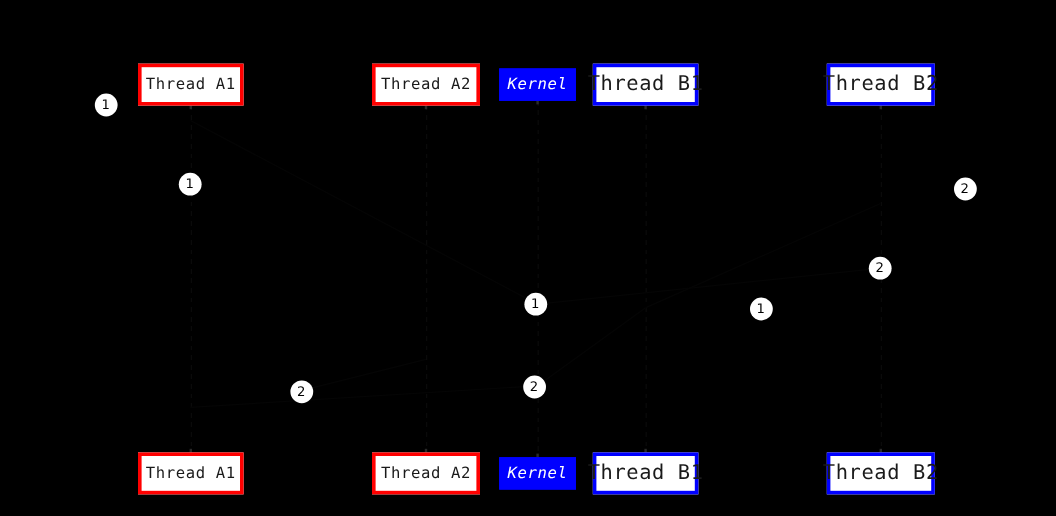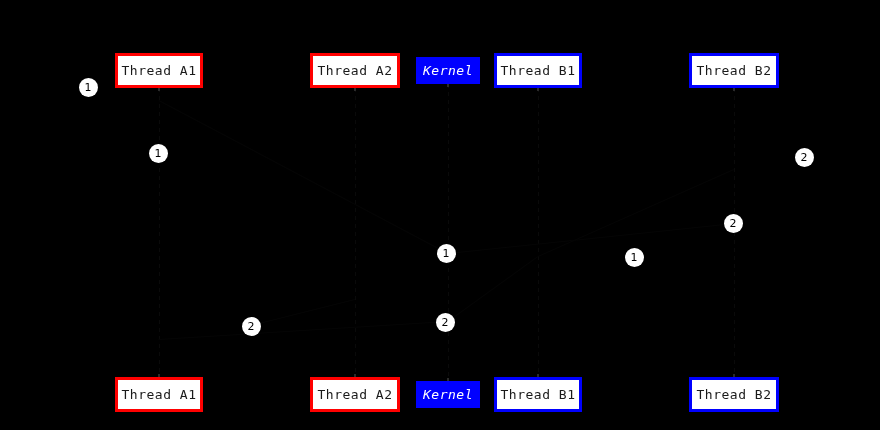--- a/index.html
+++ b/index.html
@@ -37,21 +37,21 @@
     background: #FFFFFF;
     border: 3px solid #FF0000;
     color: #1a1a1a;
     font-size: 13px;
   }
   
   .p-blue {
     background: #FFFFFF;
     border: 3px solid #0000FF;
     color: #1a1a1a;
-    font-size: 13px;
+    font-size: 17px;
   }
   
   .p-solidblue {
     background: #0000FF;
     border: 1px solid #0000FF;
     color: #FFFFFF;
     font-size: 13px;
     font-style: italic;
   }
 

